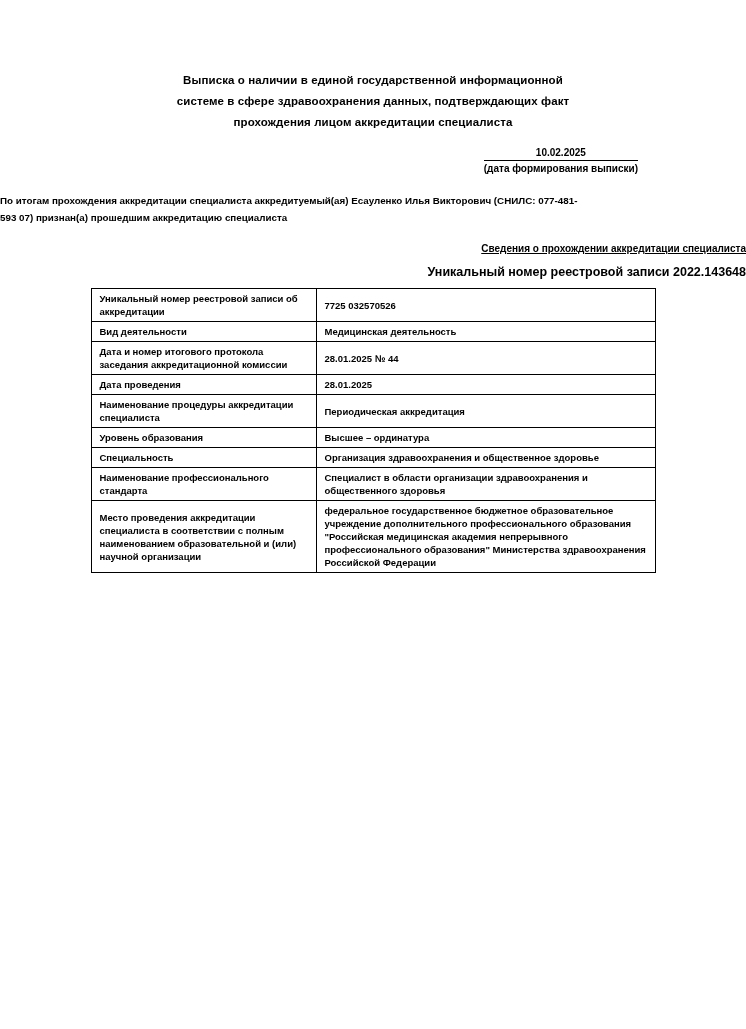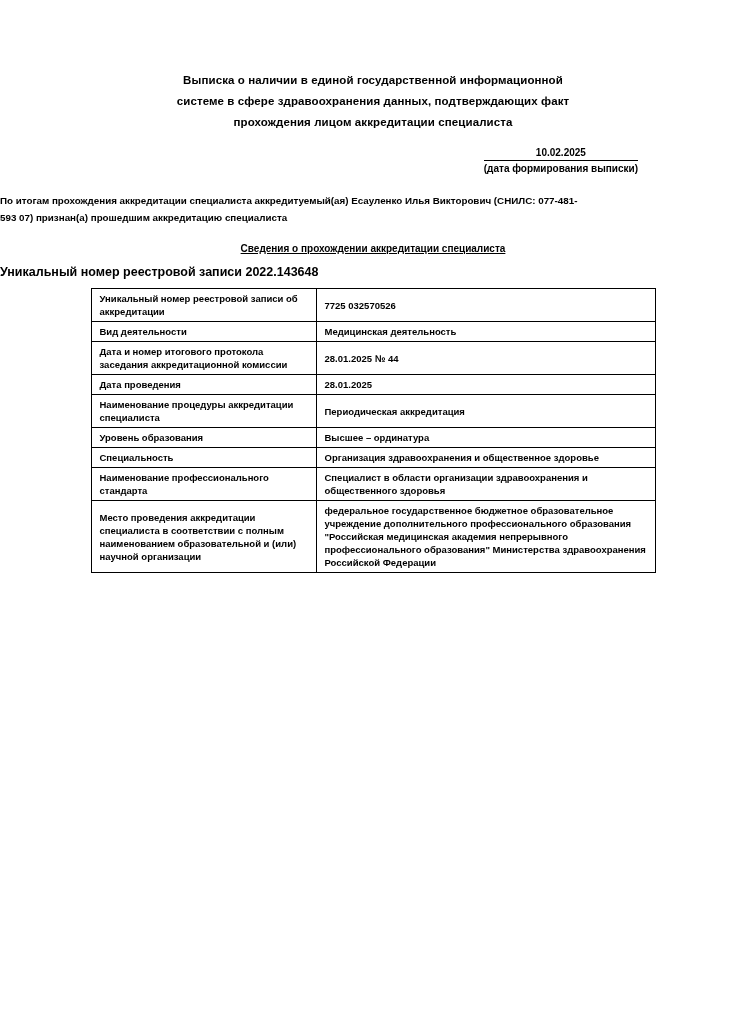--- a/index.html
+++ b/index.html
@@ -41,28 +41,28 @@
 
   .intro {
     margin-top: 18px;
     text-align: left;
     font-size: 9.8px;
     line-height: 17px;
   }
 
   .section-heading {
     margin-top: 17px;
-    text-align: center;
+    text-align: right;
     font-size: 10px;
   }
   .section-heading .u { text-decoration: underline; }
 
   .registry-heading {
     margin-top: 11px;
-    text-align: left;
+    text-align: right;
     font-size: 12.5px;
   }
 
   table.acc-table {
     margin: 9px auto 1px auto;
     width: 564px;
     border-collapse: collapse;
     table-layout: fixed;
     font-size: 9.5px;
   }

